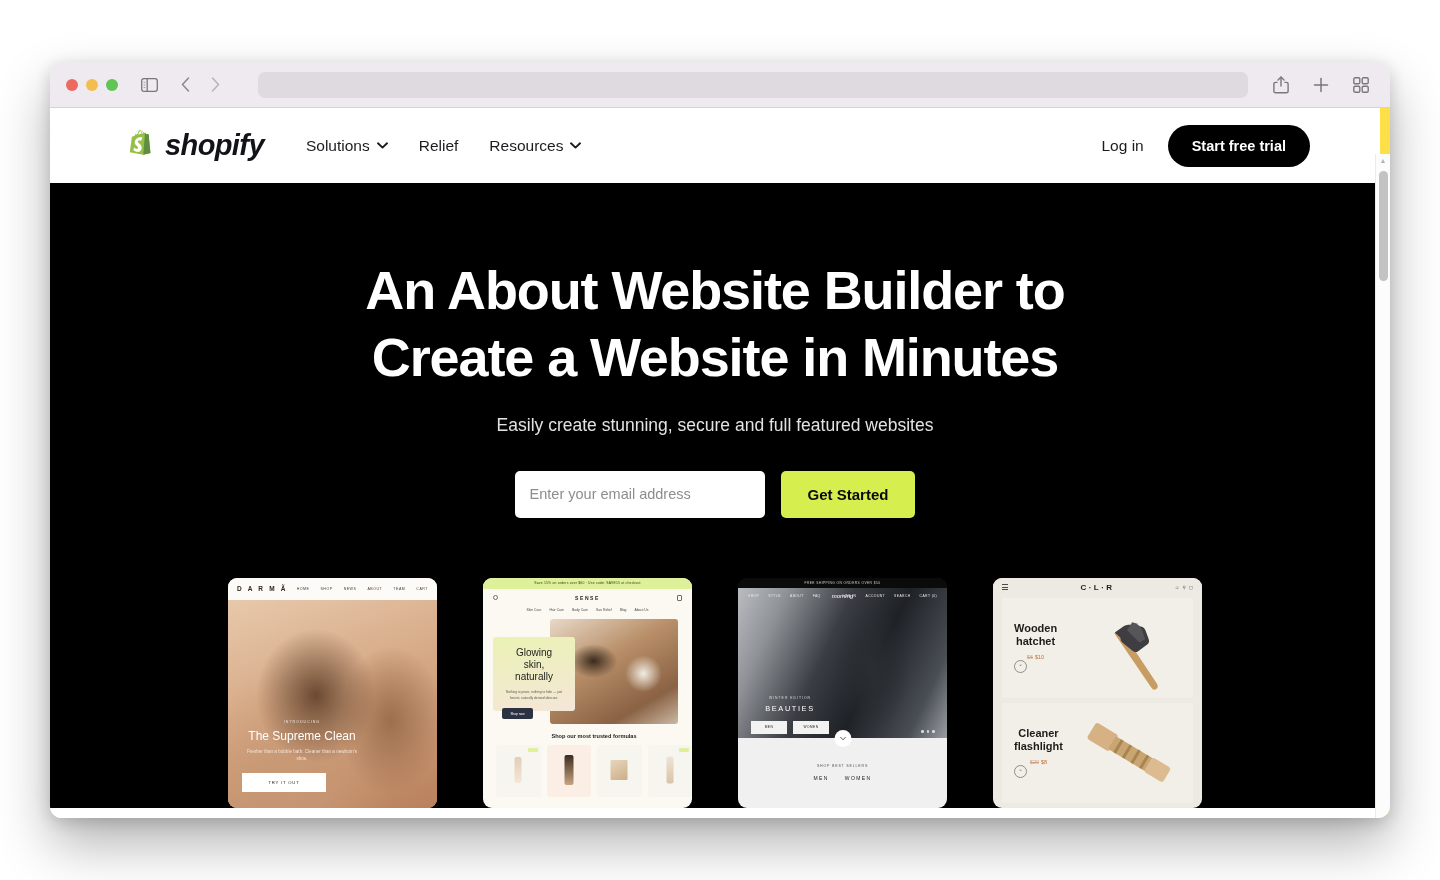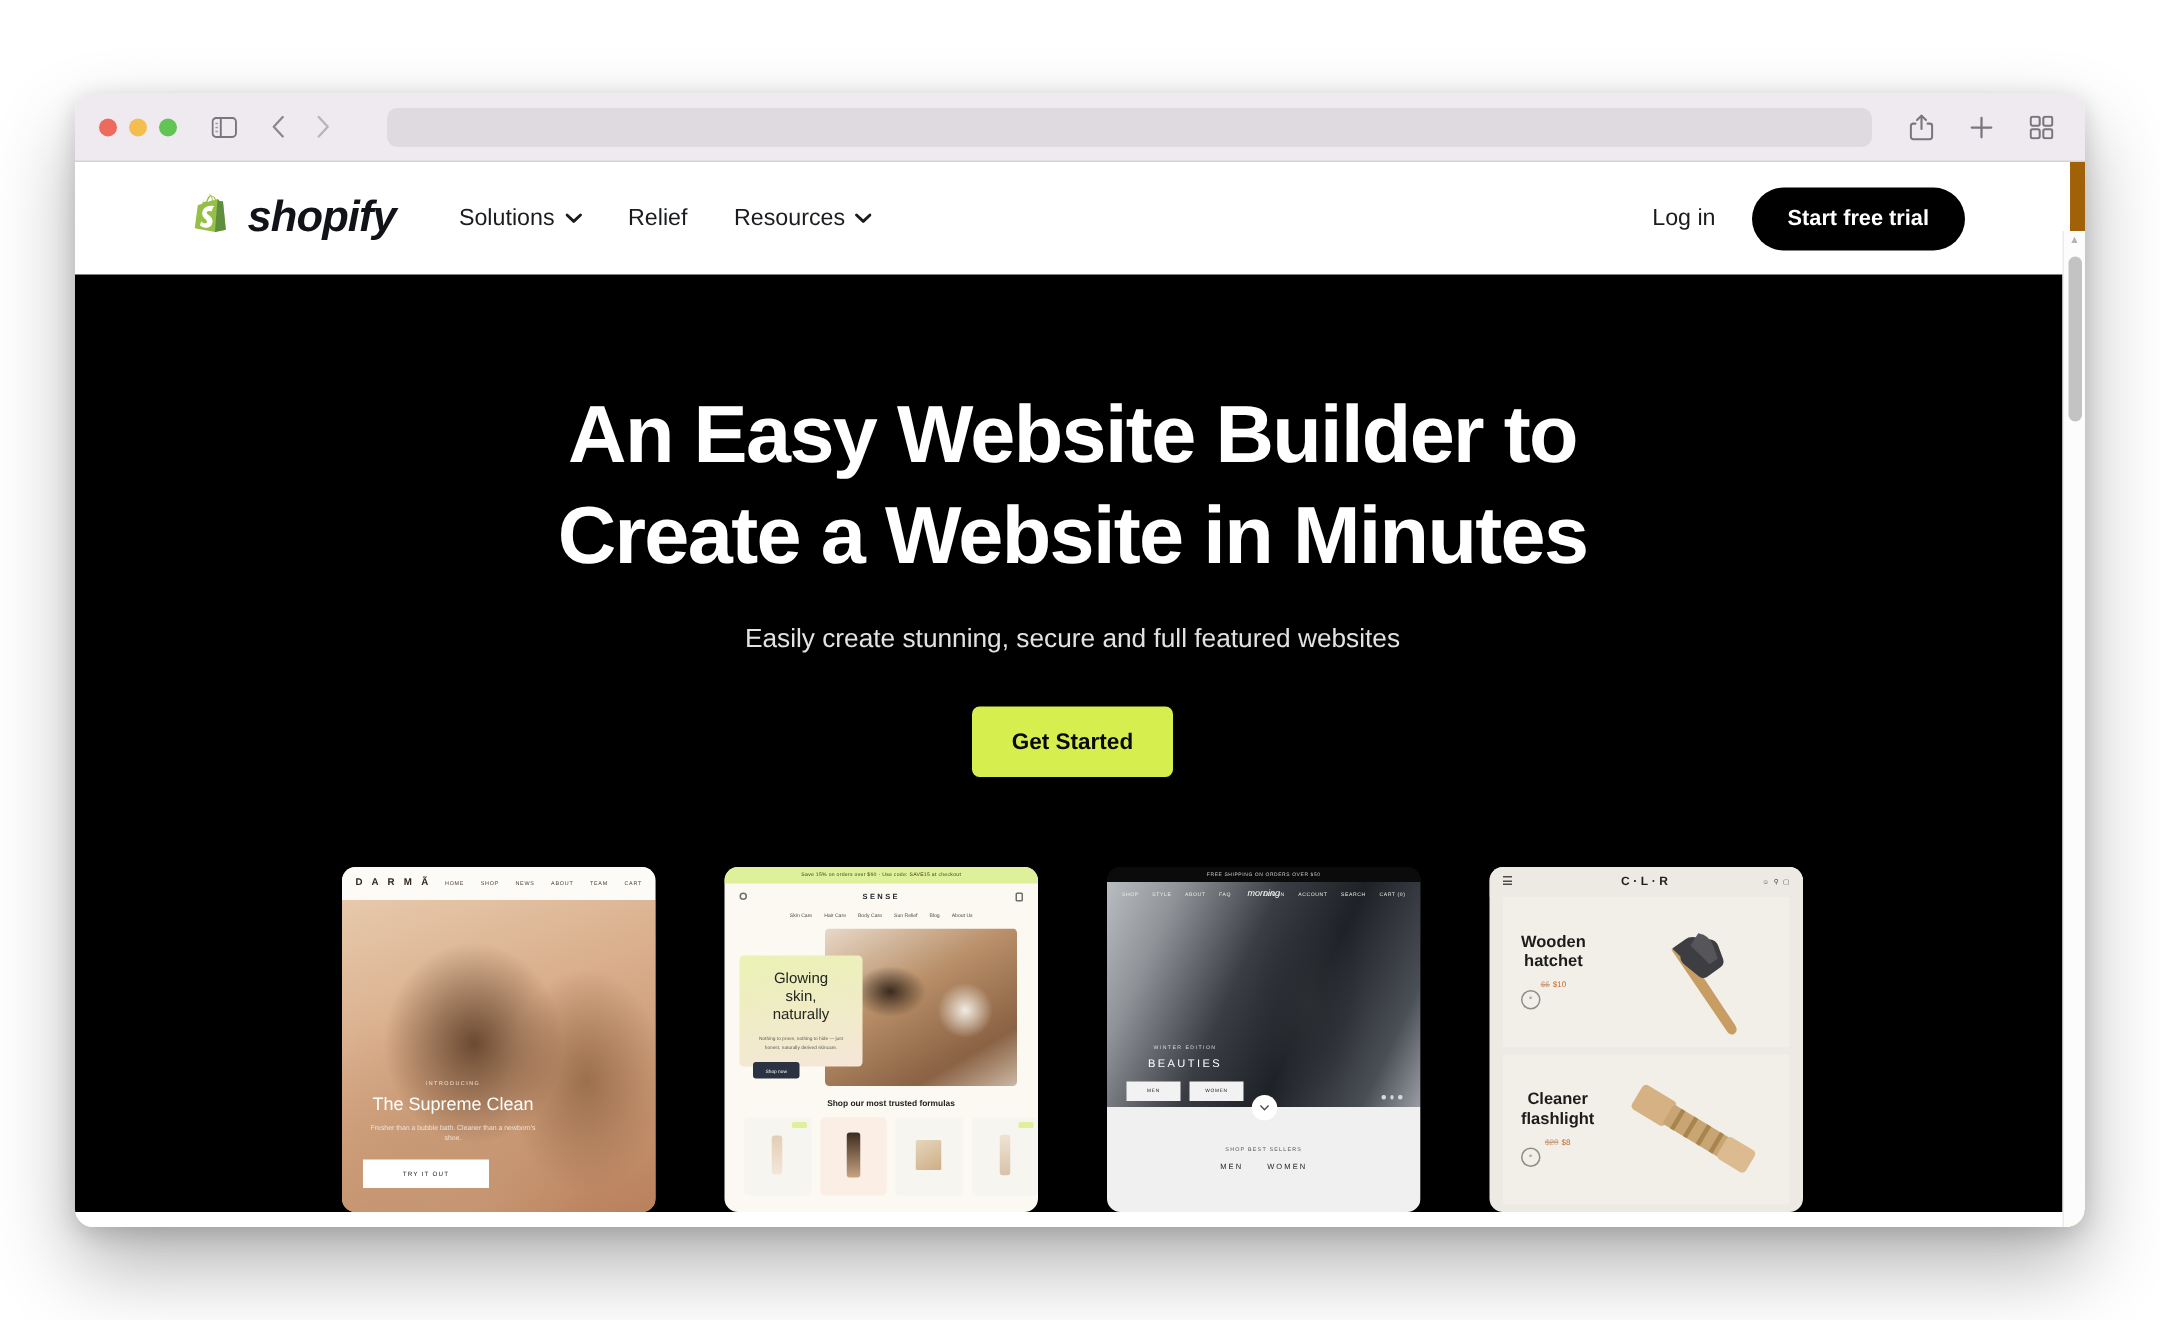--- a/index.html
+++ b/index.html
@@ -64,21 +64,21 @@
     margin: 0 18px 0 30px;
     background: #dedae0;
     border-radius: 7px;
   }
   .tb-right { display: flex; align-items: center; gap: 14px; margin-left: 2px; }
 
   
   .viewport {
     position: relative;
     height: 710px;
-    background: #a16207;
+    background: #fde047;
     overflow: hidden;
   }
   .page {
     position: absolute;
     left: 0; top: 0;
     width: 1330px;
     background: #ffffff;
   }
 
   
@@ -432,26 +432,27 @@
           </div>
 
           <div class="header-right">
             <span class="login-link">Log in</span>
             <button class="trial-btn">Start free trial</button>
           </div>
         </div>
 
         <div class="hero">
           <h1 class="hero-title">
-            <span>An Easy Website Builder to</span><br>
+            <span>An About Website Builder to</span><br>
             <span>Create a Website in Minutes</span>
           </h1>
           <p class="hero-sub">Easily create stunning, secure and full featured websites</p>
 
           <div class="hero-form">
+            <input class="email-input" type="text" placeholder="Enter your email address" style="">
             <button class="get-started-btn">Get Started</button>
           </div>
 
           <div class="showcase">
 
             <div class="store-card c1">
               <div class="c-photo"></div>
               <div class="c-topbar">
                 <div class="c-brand">D A R M Ã</div>
                 <div class="c-nav">

